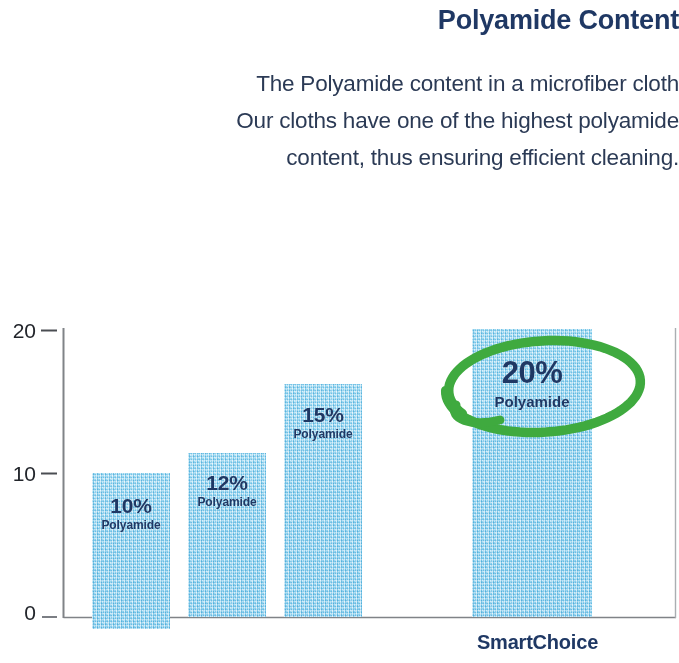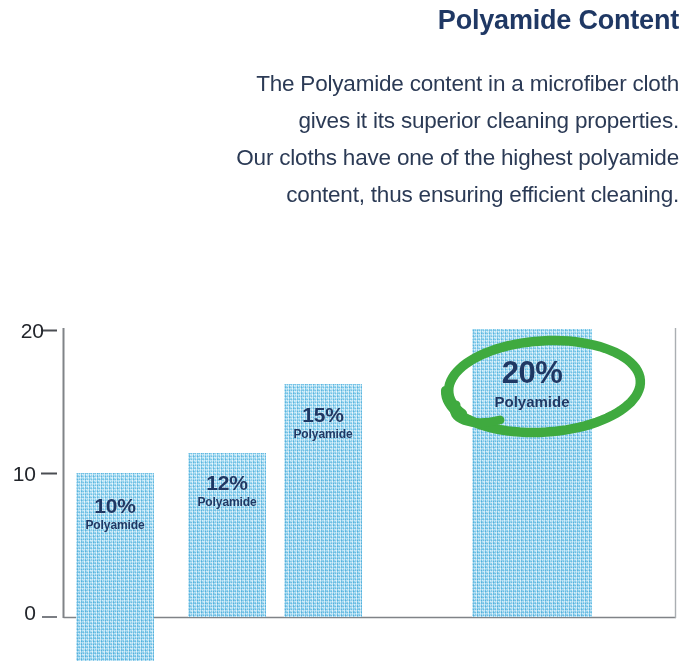--- a/index.html
+++ b/index.html
@@ -126,46 +126,45 @@
   #cat-label-competing { color: #5b6470; }
   #cat-label-smartchoice { color: #1f3864; font-weight: bold; }
 </style>
 </head>
 <body>
 
 <div id="header-block">
   <h1 id="chart-title">Polyamide Content</h1>
   <div id="description-block">
     <span class="desc-line">The Polyamide content in a microfiber cloth</span>
-    <span class="desc-line">gives it its superior cleaning properties.</span>
     <span class="desc-line">Our cloths have one of the highest polyamide</span>
     <span class="desc-line">content, thus ensuring efficient cleaning.</span>
   </div>
 </div>
 
 <div id="chart-area">
 
   <svg id="plot-svg" width="679" height="373">
 
     <line x1="63.5" y1="38" x2="63.5" y2="328" stroke="#808387" stroke-width="2"></line>
 
     <line x1="63.5" y1="327.5" x2="676" y2="327.5" stroke="#808387" stroke-width="1.6"></line>
 
     <line x1="675.5" y1="38" x2="675.5" y2="328" stroke="#aaaeb2" stroke-width="1.4"></line>
 
     <line x1="41" y1="40.5" x2="57" y2="40.5" stroke="#4a4d52" stroke-width="2"></line>
     <line x1="41" y1="183.5" x2="57" y2="183.5" stroke="#4a4d52" stroke-width="2"></line>
     <line x1="42" y1="327" x2="57" y2="327" stroke="#6c7076" stroke-width="1.8"></line>
   </svg>
 
-  <div class="axis-tick-label" style="left:0px; top:30px; width:36px;padding-left:8px;">20</div>
+  <div class="axis-tick-label" style="left:0px; top:30px; width:36px;">20</div>
   <div class="axis-tick-label" style="left:0px; top:173px; width:36px;">10</div>
   <div class="axis-tick-label" style="left:0px; top:312px; width:36px;">0</div>
 
-  <div class="bar" style="left:76px; top:183px; width:78px; height:188px;text-decoration:underline;">
+  <div class="bar" style="left:92px; top:183px; width:78px; height:156px;text-decoration:underline;">
     <div class="bar-label bar-pct" style="top:23px;">10%</div>
     <div class="bar-label bar-sub" style="top:45px;">Polyamide</div>
   </div>
 
   <div class="bar" style="left:188px; top:163px; width:78px; height:164px;">
     <div class="bar-label bar-pct" style="top:20px;">12%</div>
     <div class="bar-label bar-sub" style="top:42px;">Polyamide</div>
   </div>
 
   <div class="bar" style="left:284px; top:94px; width:78px; height:233px;">
@@ -176,14 +175,15 @@
   <div class="bar" style="left:472px; top:39px; width:120px; height:288px;">
     <div class="bar-label bar-pct-big" style="top:27px;">20%</div>
     <div class="bar-label bar-sub-big" style="top:64px;">Polyamide</div>
   </div>
 
   <svg id="highlight-ellipse" width="679" height="373">
       <path d="M 462.4,123.7 L 459.2,121.1 L 456.4,118.4 L 454.0,115.6 L 452.1,112.7 L 450.6,109.7 L 449.5,106.6 L 448.9,103.5 L 448.7,100.4 L 448.9,97.3 L 449.6,94.2 L 450.8,91.0 L 452.4,87.9 L 454.4,84.8 L 456.8,81.8 L 459.7,78.9 L 463.0,76.0 L 466.7,73.2 L 470.8,70.5 L 475.2,67.9 L 480.0,65.5 L 485.1,63.2 L 490.5,61.1 L 496.2,59.1 L 502.2,57.3 L 508.4,55.7 L 514.7,54.3 L 521.3,53.1 L 528.0,52.2 L 534.7,51.4 L 541.6,50.9 L 548.4,50.6 L 555.3,50.5 L 562.1,50.7 L 568.8,51.1 L 575.4,51.8 L 581.8,52.7 L 588.1,53.8 L 594.1,55.1 L 599.8,56.6 L 605.3,58.4 L 610.4,60.3 L 615.2,62.4 L 619.7,64.7 L 623.7,67.1 L 627.4,69.7 L 630.6,72.4 L 633.3,75.2 L 635.7,78.1 L 637.5,81.1 L 638.9,84.1 L 639.9,87.2 L 640.3,90.4 L 640.3,93.5 L 639.9,96.7 L 638.9,99.9 L 637.6,103.0 L 635.8,106.1 L 633.5,109.1 L 630.9,112.1 L 627.8,115.0 L 624.4,117.8 L 620.5,120.6 L 616.4,123.2 L 611.9,125.6 L 607.0,128.0 L 601.9,130.2 L 596.5,132.2 L 590.9,134.1 L 585.0,135.8 L 578.9,137.4 L 572.6,138.7 L 566.2,139.9 L 559.7,140.8 L 553.1,141.6 L 546.4,142.1 L 539.6,142.4 L 532.9,142.6 L 526.2,142.4 L 519.6,142.1 L 513.0,141.5 L 506.6,140.8 L 500.4,139.8 L 494.3,138.5 L 488.5,137.1 L 482.9,135.5 L 477.7,133.7 L 472.7,131.6 L 468.1,129.4 L 463.9,127.1 L 460.0,124.6 L 456.6,121.9 L 453.6,119.1 L 451.1,116.2 L 449.1,113.2 L 447.5,110.1 L 446.4,107.0 L 445.8,103.8 L 445.7,100.5" fill="none" stroke="#3faa3f" stroke-width="9.5" stroke-linecap="round"></path>
       <path d="M 456,115 C 448,129 472,137 500,130" fill="none" stroke="#3faa3f" stroke-width="9" stroke-linecap="round"></path>
     </svg>
 
+  <div class="cat-label" id="cat-label-smartchoice" style="left:430px; top:341px; width:215px;">SmartChoice</div>
 
 </div>
 
 </body></html>

